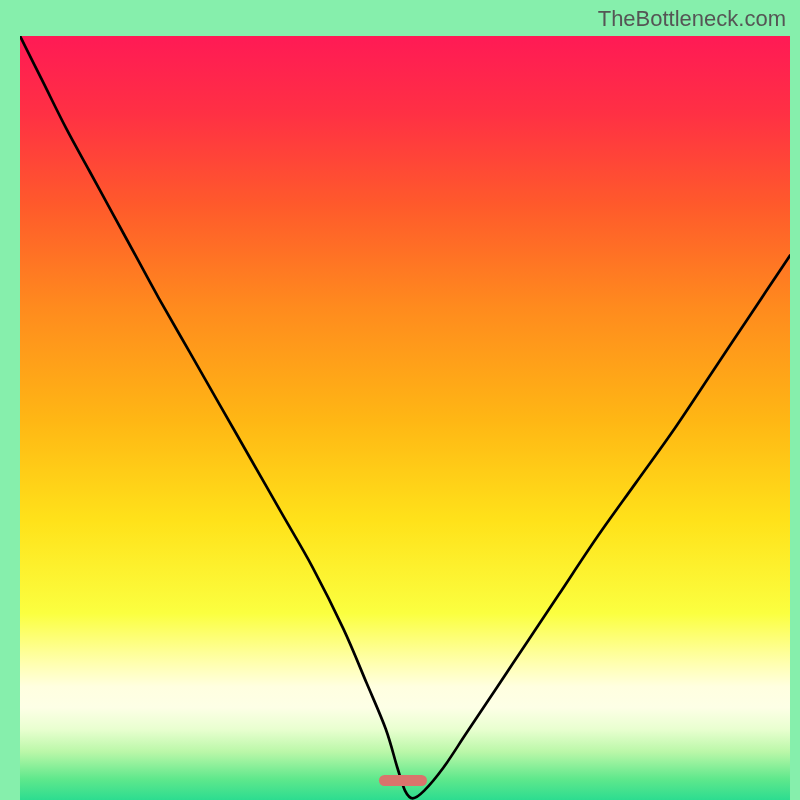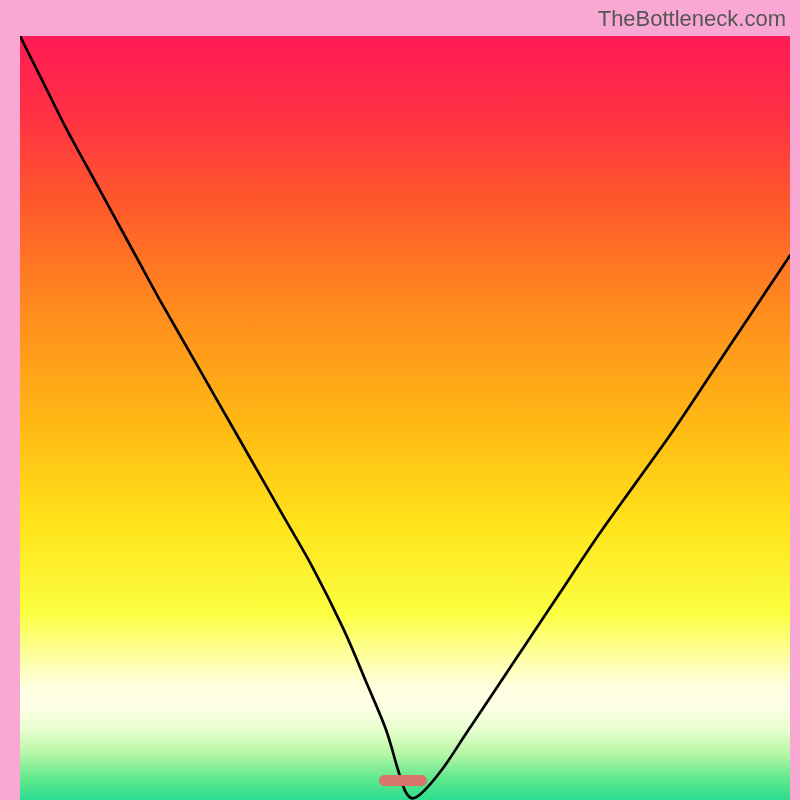--- a/index.html
+++ b/index.html
@@ -1,21 +1,21 @@
 <!DOCTYPE html>
 <html><head>
 <meta charset="utf-8">
 <style>
   * { margin: 0; padding: 0; box-sizing: border-box; }
   html, body { width: 800px; height: 800px; overflow: hidden; background: #000; }
   .chart-container {
     position: relative;
     width: 800px;
     height: 800px;
-    background: #f9a8d4;
+    background: #86efac;
   }
   .plot-area {
     position: absolute;
     box-sizing: border-box;
   }
   .gradient-bg {
     position: absolute;
     inset: 0;
   }
   .curve {

